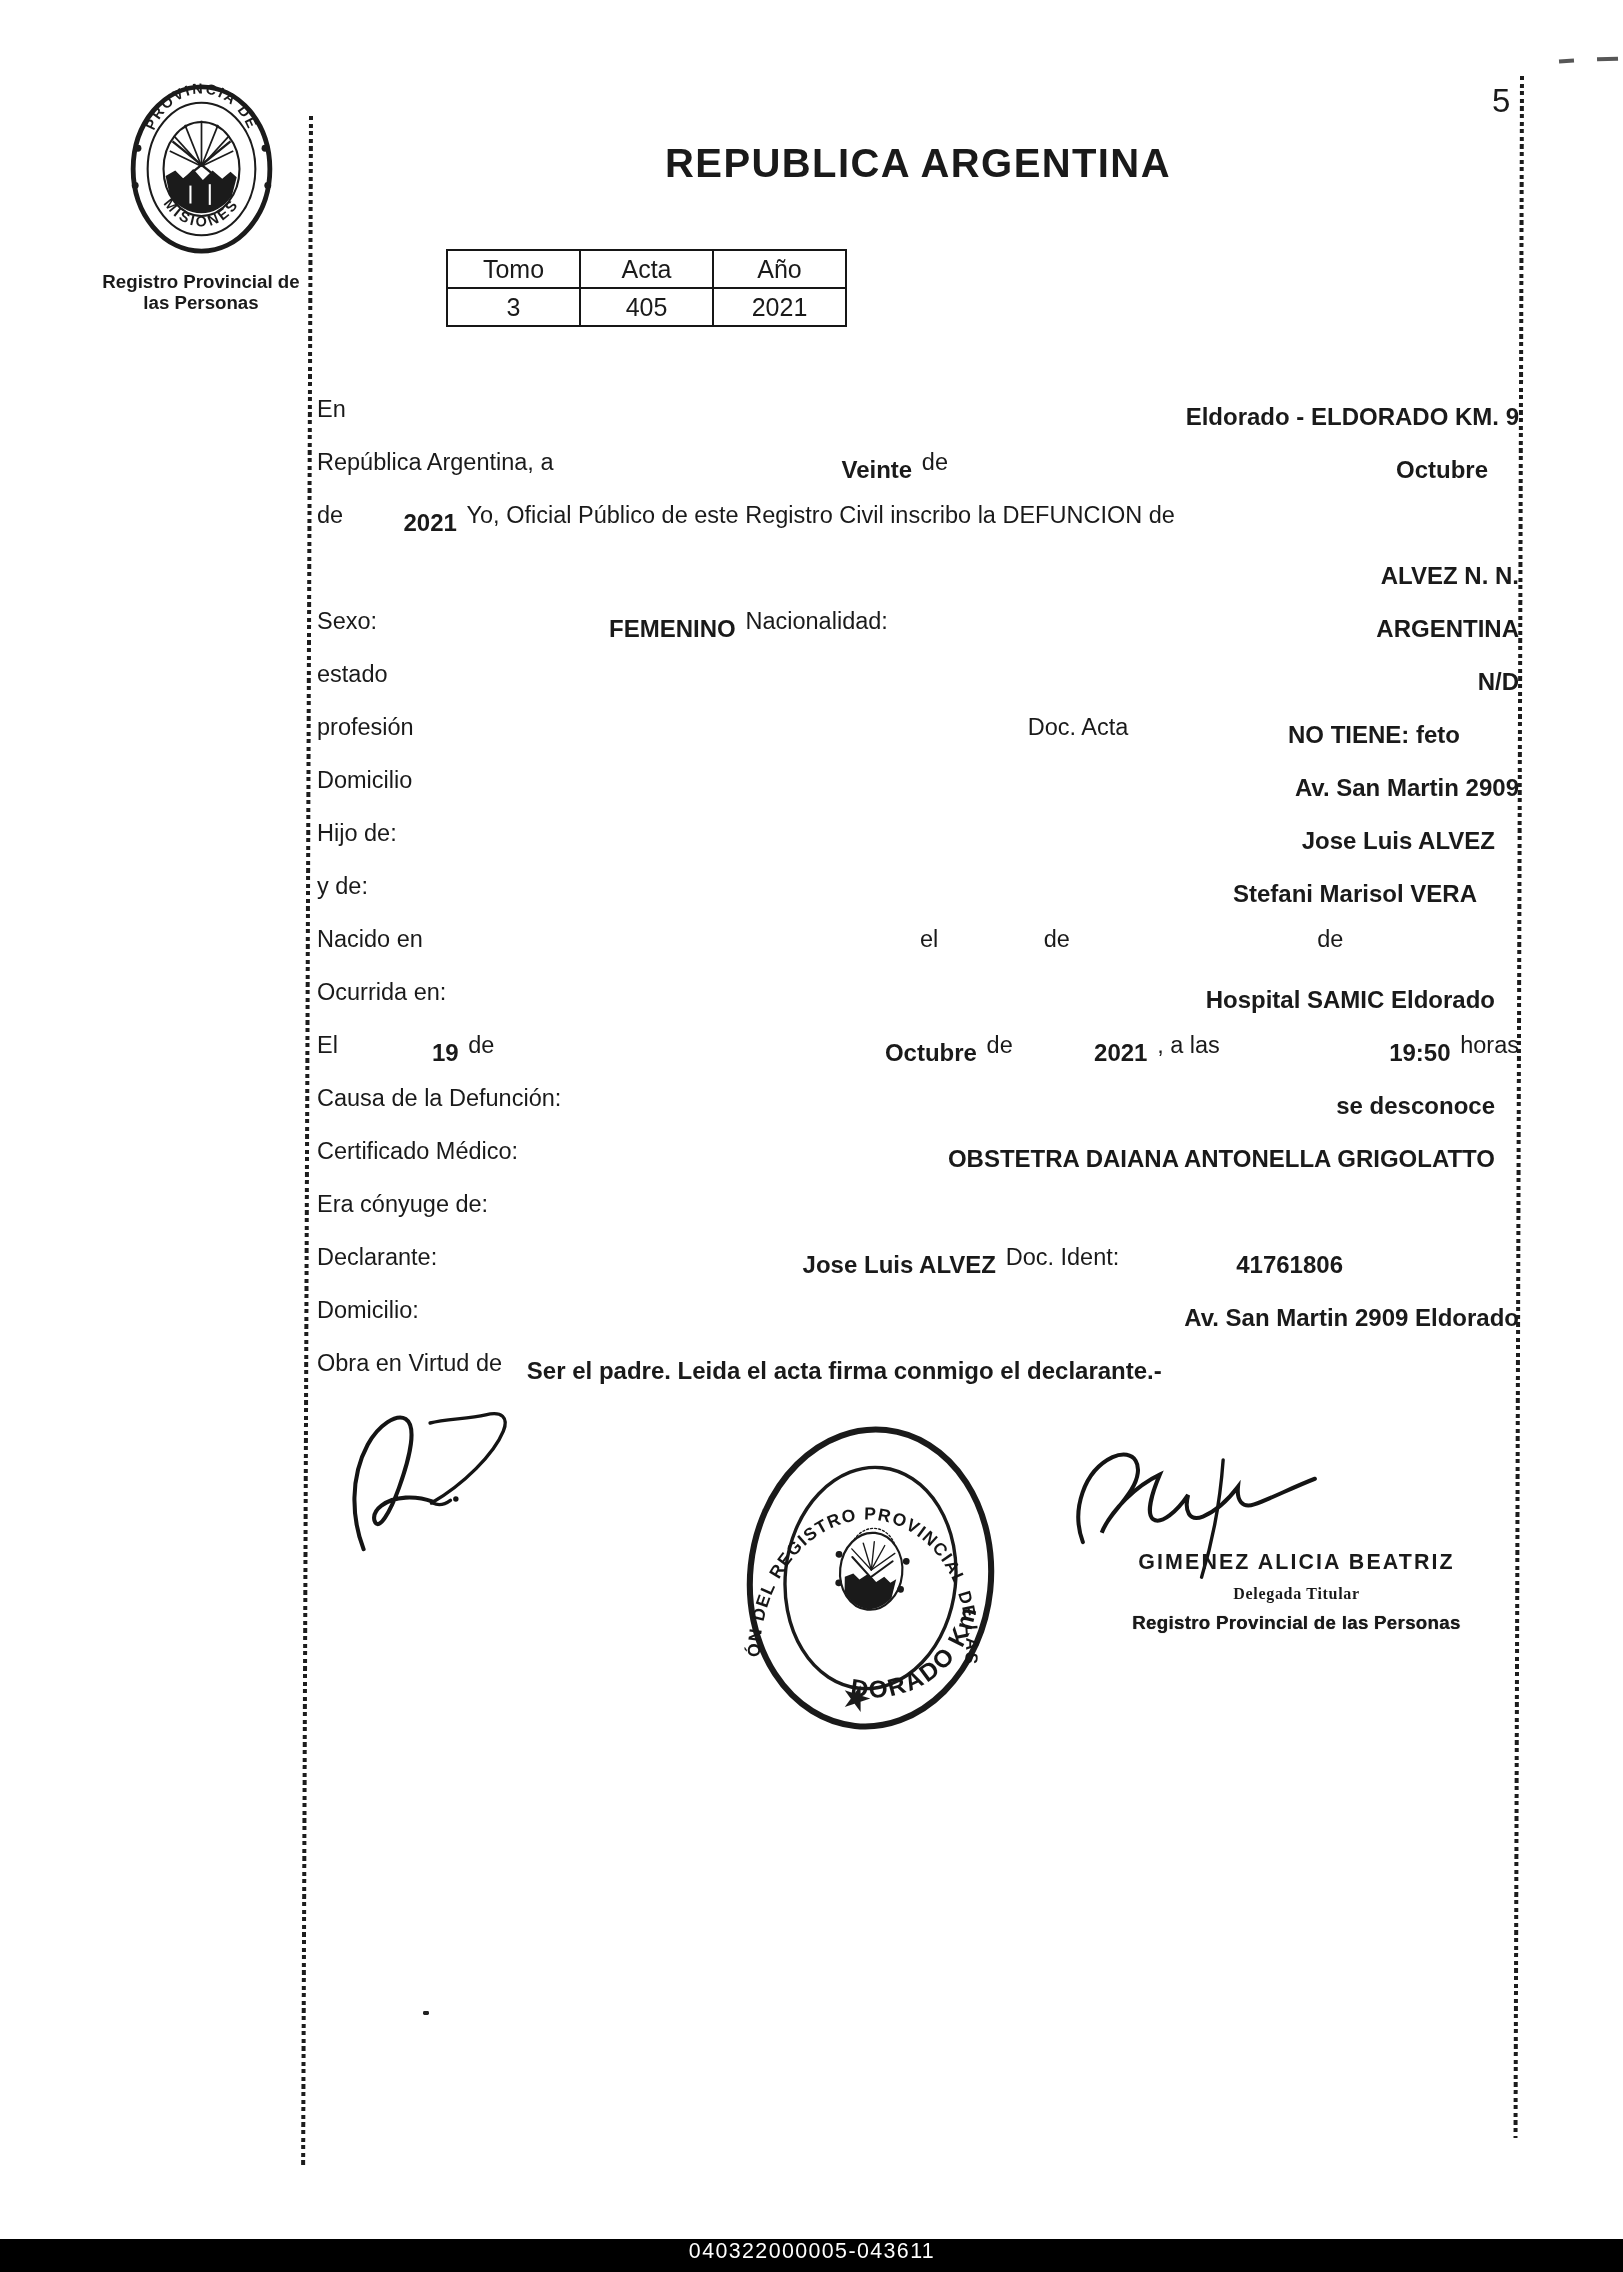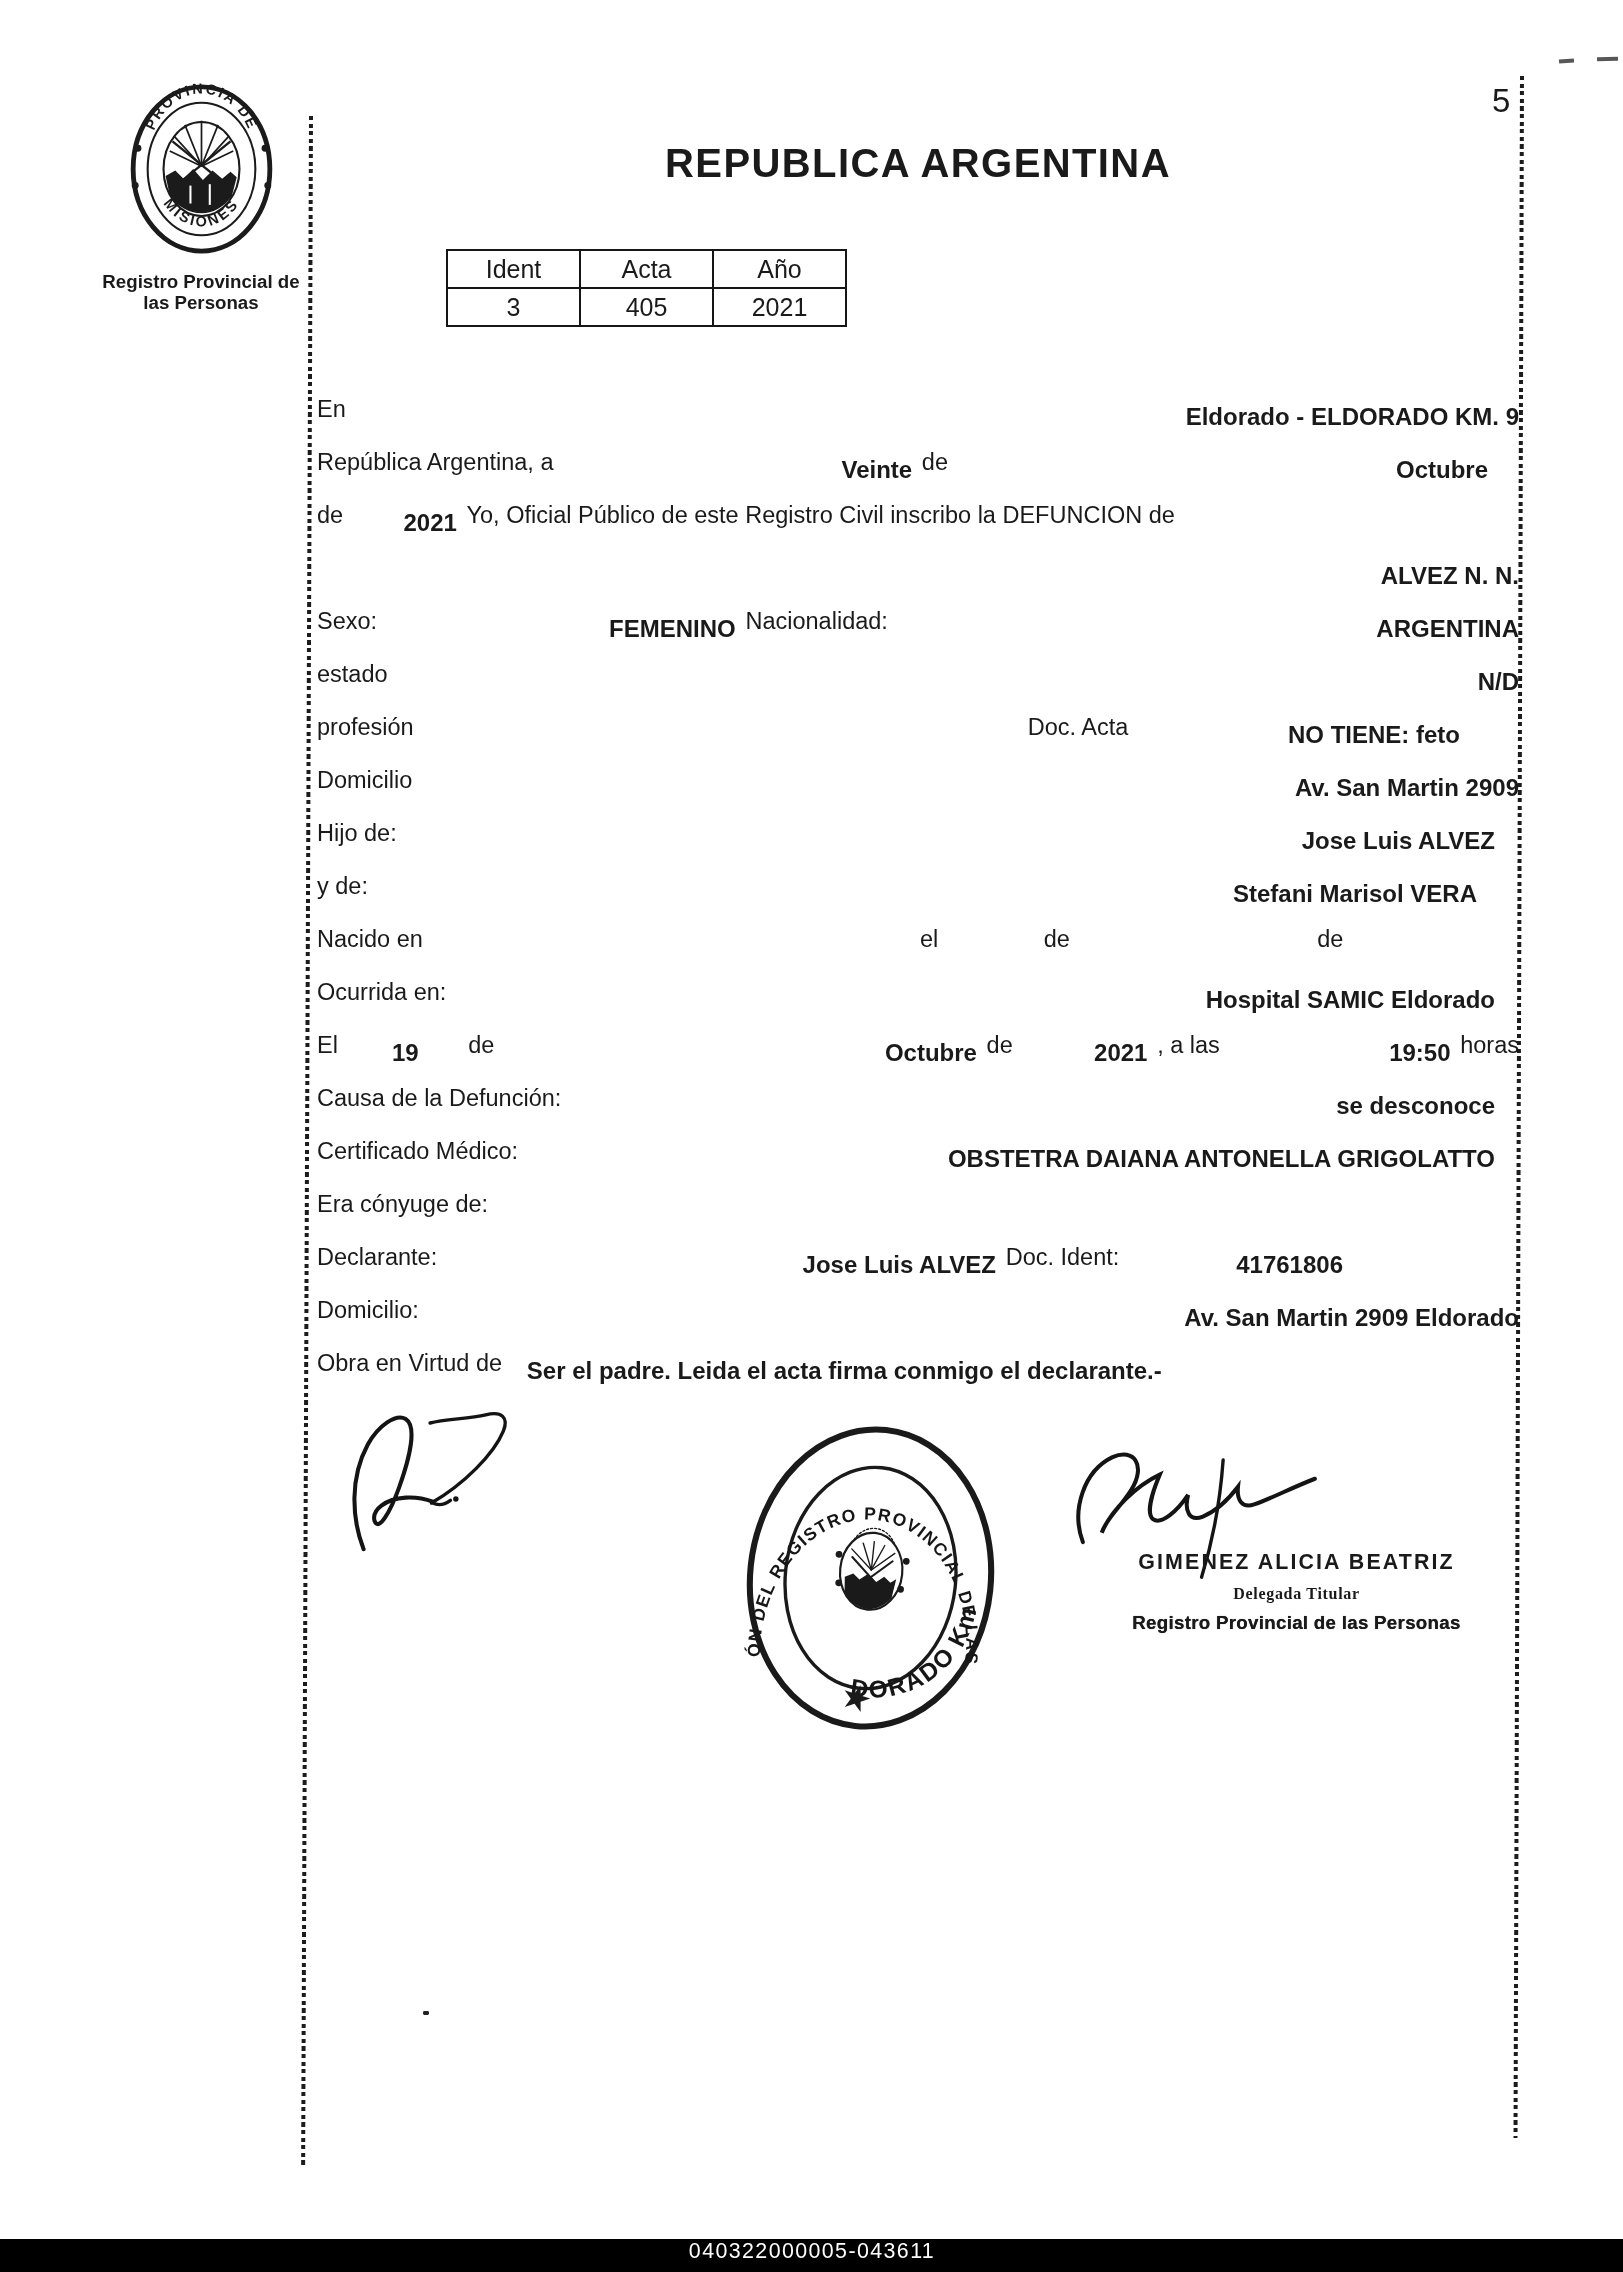--- a/index.html
+++ b/index.html
@@ -40,21 +40,21 @@
   
   .form { margin-top:51px; }
   .row { display:flex; align-items:flex-end; height:53px; column-gap:9.7px; }
   .lbl, .static { font-size:23.5px; line-height:28px; white-space:nowrap; padding-bottom:8.3px; }
   .fld { display:flex; flex-direction:row; justify-content:flex-end; min-width:0; }
   .fld .val { font-size:24px; font-weight:700; line-height:28px; text-align:center;
     white-space:nowrap; min-height:28px; }
   .fld .dots { height:4.8px; margin-top:2.8px;
     background:repeating-linear-gradient(90deg,#161616 0 5.5px, transparent 5.5px 10.4px); }
   .grow { flex:1 1 auto; }
-  .w125{width:86px;} .w135{width:93px;} .w150{width:104px;} .w160{width:111px;gap:40px;}
+  .w125{width:86px;} .w135{width:93px;} .w150{width:104px;} .w160{width:111px;}
   .w170{width:118px;} .w180{width:125px;} .w310{width:214px;} .w320{width:221px;}
   .w330{width:228px;} .w465{width:322px;} .w505{width:349px;align-items:center;} .w940{width:650px;}
   .ml25{margin-left:17.3px;} .mr35{margin-right:24px;} .mr45{margin-right:31px;}
   .mr60{margin-right:42px;} .mr65{margin-right:45px;} .mr70{margin-right:48px;}
   .mr85{margin-right:59px;} .mr255{margin-right:176px;}
 
   
   .sig-area { position:relative; height:387px; }
   .sig-left  { position:absolute; left:25.6px;  top:19.4px; }
   .stamp     { position:absolute; left:398px; top:5.5px; }
@@ -128,21 +128,21 @@
   </aside>
 
   <main class="content">
 
     <h1 class="title">REPUBLICA ARGENTINA</h1>
 
     <div class="head-row">
       <table class="acta">
         <tbody>
             <tr>
-          <td>Ident</td>
+          <td>Tomo</td>
           <td>Acta</td>
           <td>Año</td>
         </tr>
         <tr>
           <td>3</td>
           <td>405</td>
           <td>2021</td>
         </tr>
       </tbody>
         </table>

